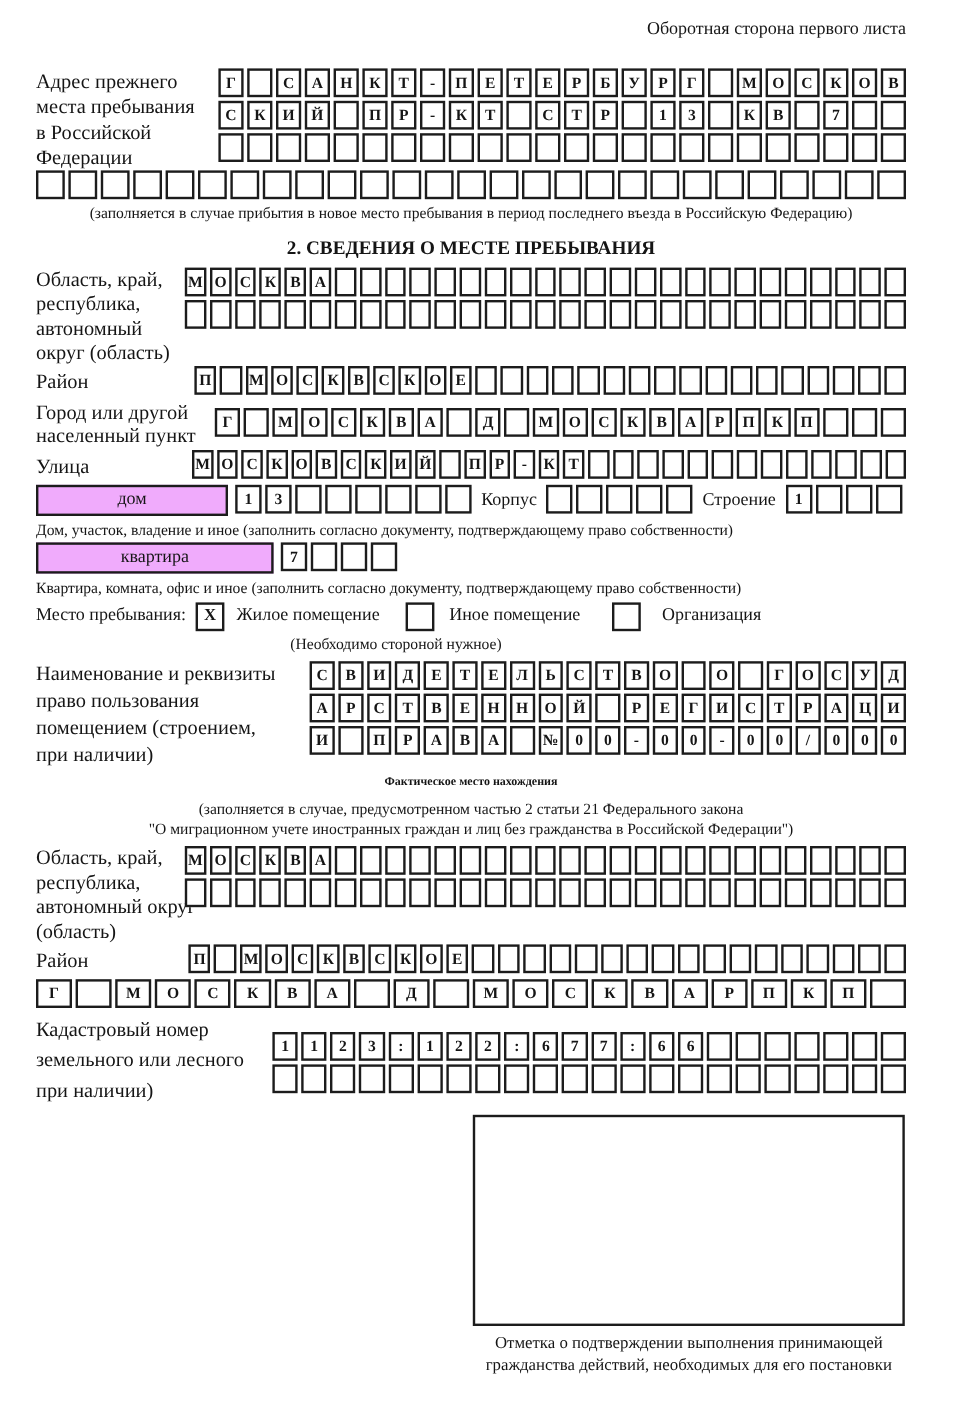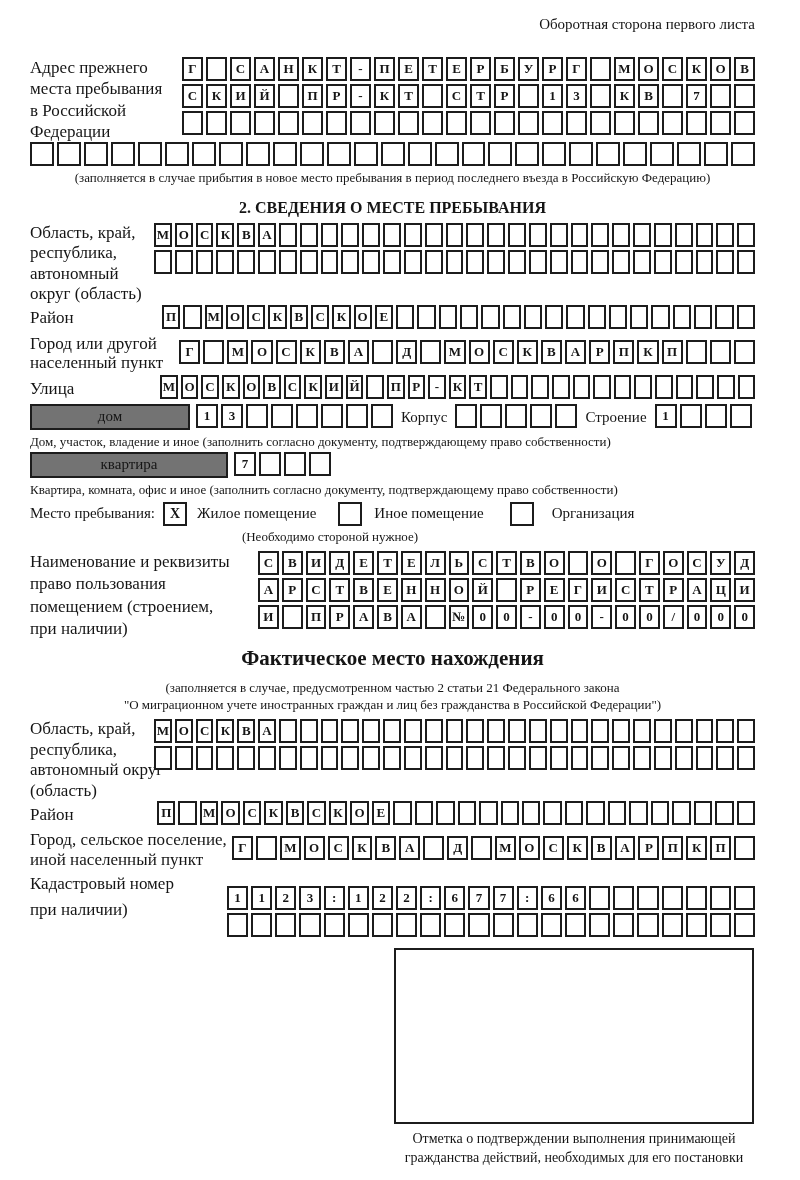--- a/index.html
+++ b/index.html
@@ -21,28 +21,28 @@
   .cell{
     flex:1 1 0;min-width:0;height:24px;box-sizing:border-box;
     border:2px solid #1c1c1c;display:flex;align-items:center;justify-content:center;
     font-size:13px;font-weight:600;overflow:hidden;background:#fff;
   }
   .fg{flex:0 0 auto;}
   .fg .cell{flex:0 0 22px;}
   .w152{width:152px}.w124{width:124px}.w132{width:132px}.w149{width:149px}
   .w130{width:130px}.w228{width:228px}.w127{width:127px}.w202{width:202px}.w197{width:197px}
   .h1{text-align:center;font-weight:bold;font-size:16px;margin:2px 0 6px;}
-  .h2{text-align:center;font-weight:bold;font-size:21px;margin:6px 0 8px;}
+  .h2{text-align:center;font-weight:bold;font-size:10px;margin:6px 0 8px;}
   .caption{font-size:13px;line-height:17px;}
   .caption.center{text-align:center;}
   .mb2{margin-bottom:2px}.mb4{margin-bottom:13px}.mb6{margin-bottom:6px}
   .house-row{display:flex;align-items:flex-start;gap:6px;margin-bottom:2px;}
   .named-box{
     height:26px;box-sizing:border-box;border:2px solid #1c1c1c;
-    display:flex;align-items:center;justify-content:center;font-size:15px;flex:0 0 auto;background:#737373;
+    display:flex;align-items:center;justify-content:center;font-size:15px;flex:0 0 auto;background:#f0abfc;
   }
   .inline-lbl{font-size:15px;line-height:26px;flex:0 0 auto;padding:0 2px;}
   .stay-row{display:flex;align-items:center;font-size:15px;margin:4px 0 2px;}
   .checkbox{
     width:24px;height:24px;box-sizing:border-box;border:2px solid #1c1c1c;
     display:inline-flex;align-items:center;justify-content:center;
     font-size:14px;font-weight:600;flex:0 0 auto;background:#fff;
   }
   .stamp-box{width:360px;height:176px;box-sizing:border-box;border:2px solid #1c1c1c;margin:8px 0 6px 364px;background:#fff;}
   .stamp-note{width:412px;margin-left:338px;text-align:center;font-size:14px;line-height:18.5px;}
@@ -589,24 +589,20 @@
         <span class="cell"></span>
         <span class="cell"></span>
         <span class="cell"></span>
         <span class="cell"></span>
         <span class="cell"></span>
         <span class="cell"></span>
       </div>
   </div>
 
   <div class="blk vc mb2">
-    <div class="lbl w202" style="line-height:1.15">
-        <div class="lbl-line">Город, сельское поселение,</div>
-        <div class="lbl-line">иной населенный пункт</div>
-      </div>
     <div class="grid">
         <span class="cell">Г</span>
         <span class="cell"></span>
         <span class="cell">М</span>
         <span class="cell">О</span>
         <span class="cell">С</span>
         <span class="cell">К</span>
         <span class="cell">В</span>
         <span class="cell">А</span>
         <span class="cell"></span>
@@ -622,20 +618,21 @@
         <span class="cell">П</span>
         <span class="cell">К</span>
         <span class="cell">П</span>
         <span class="cell"></span>
       </div>
   </div>
 
   <div class="blk">
     <div class="lbl w197" style="line-height:1.5">
         <div class="lbl-line">Кадастровый номер</div>
+        <div class="lbl-line">земельного или лесного</div>
         <div class="lbl-line">при наличии)</div>
       </div>
     <div class="rows cad-rows">
       <div class="grid">
           <span class="cell">1</span>
           <span class="cell">1</span>
           <span class="cell">2</span>
           <span class="cell">3</span>
           <span class="cell">:</span>
           <span class="cell">1</span>

